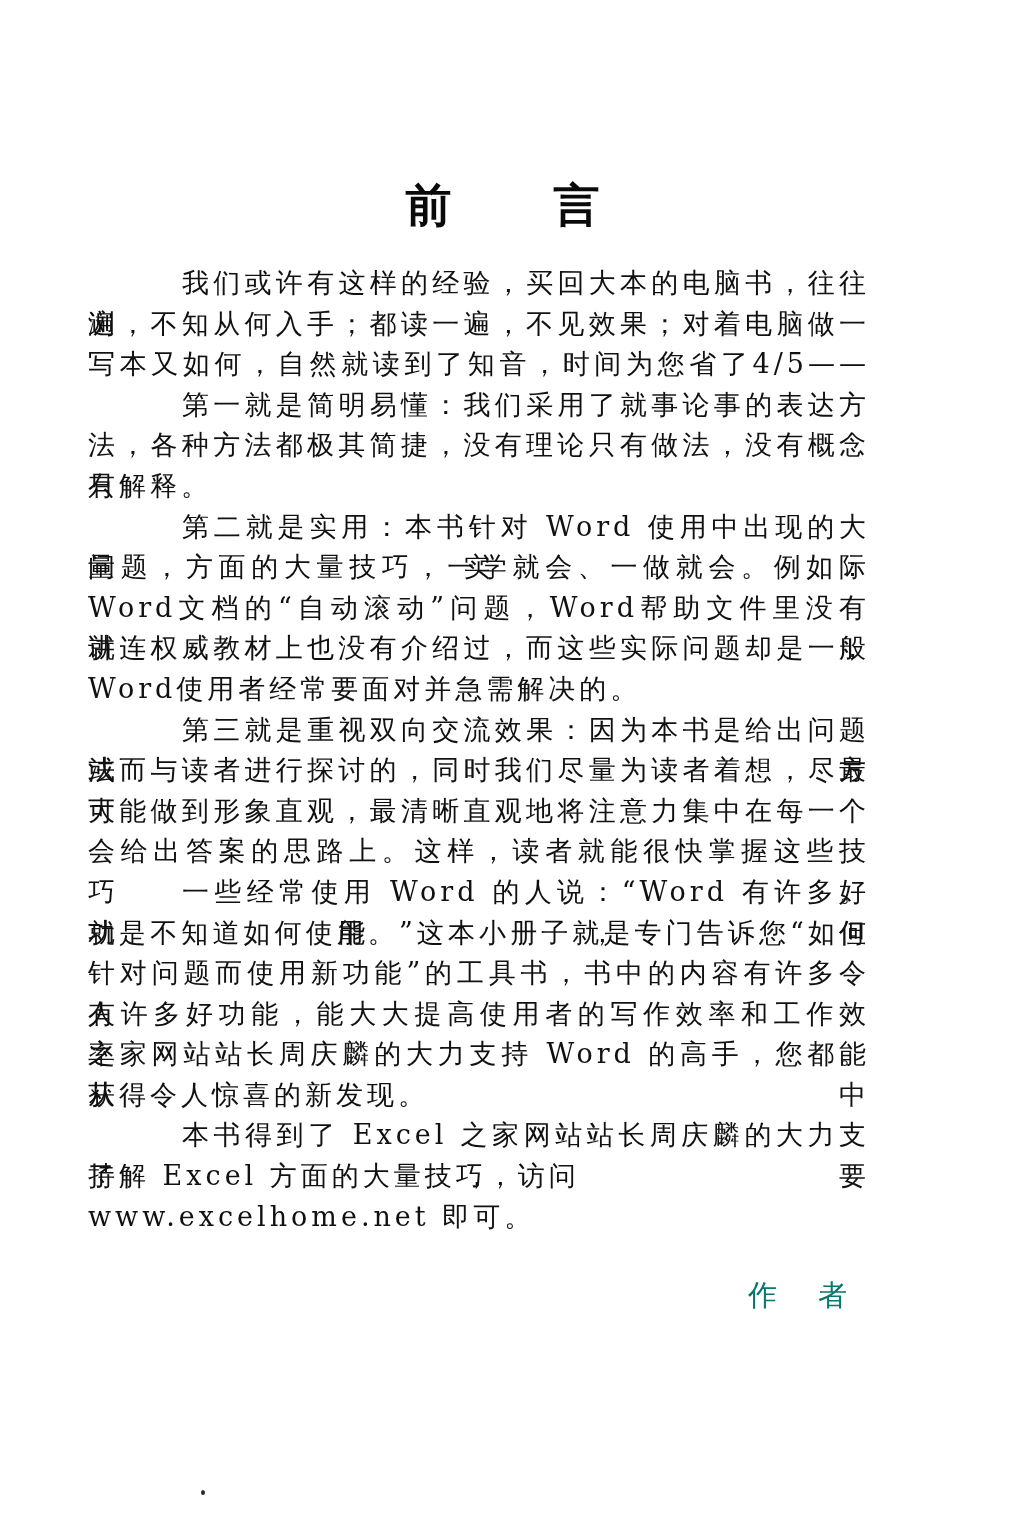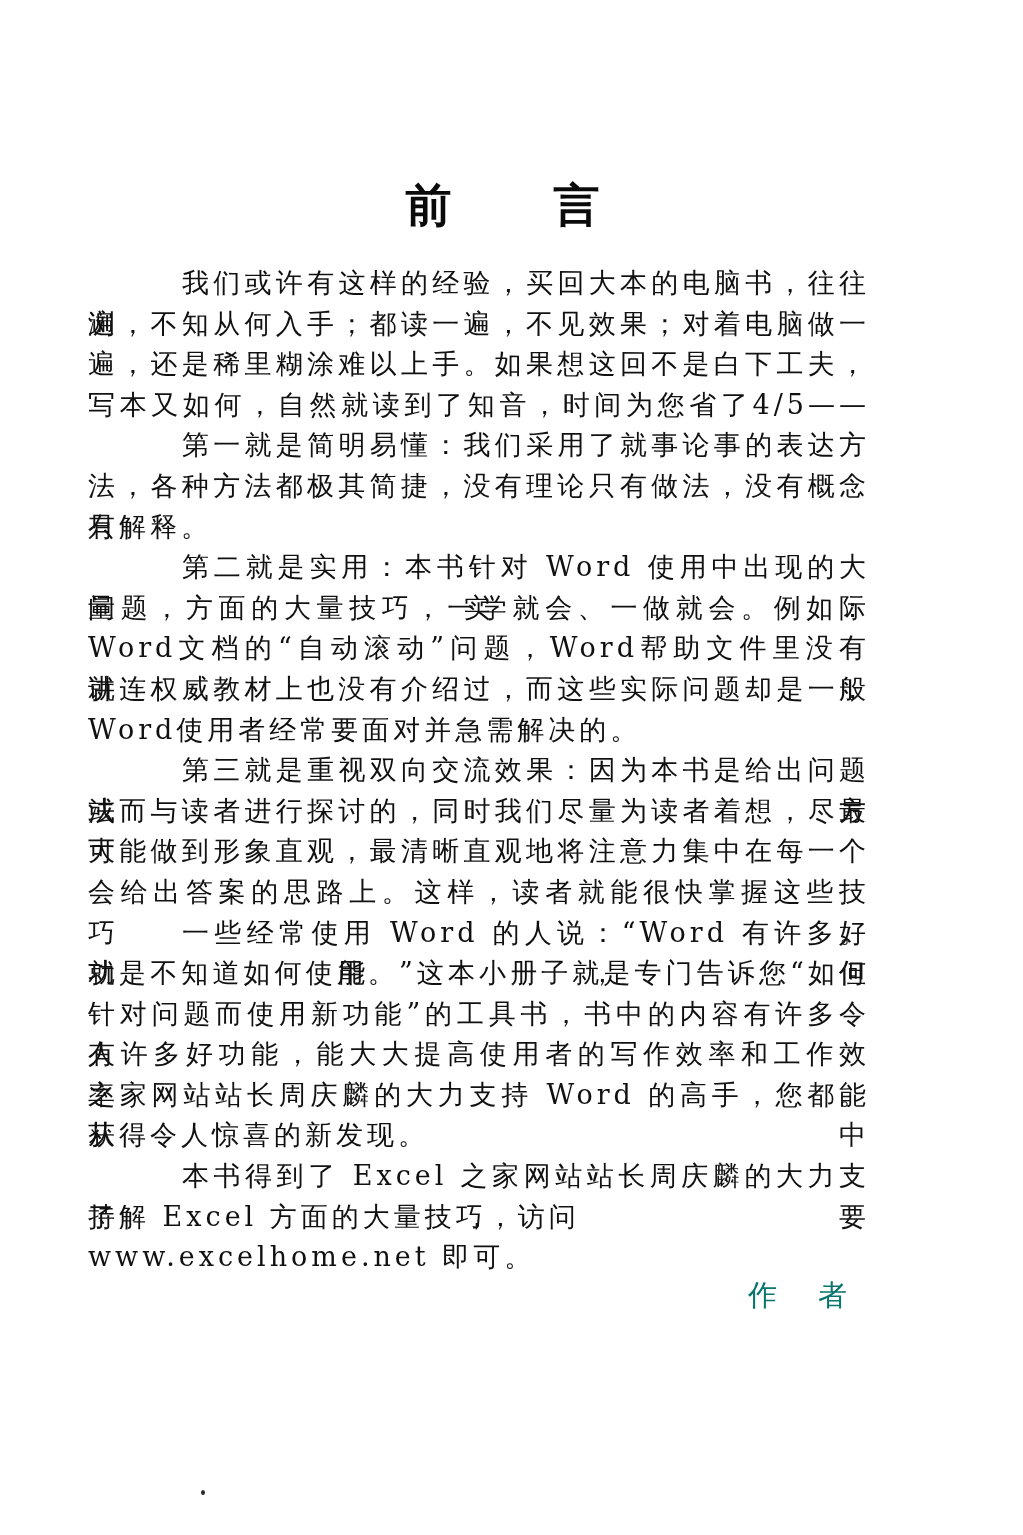--- a/index.html
+++ b/index.html
@@ -43,21 +43,20 @@
 <div class="page">
   <div class="scan">
     <div class="title">
       <span>前</span><span class="gap"></span><span>言</span>
     </div>
 
     <div class="body-text">
         <div>
           <div class="line full indent">我们或许有这样的经验，买回大本的电脑书，往往浏</div>
           <div class="line full">遍，不知从何入手；都读一遍，不见效果；对着电脑做一</div>
-          <div class="line full">遍，还是稀里糊涂难以上手。如果想这回不是白下工夫，</div>
           <div class="line full">写本又如何，自然就读到了知音，时间为您省了4/5——</div>
         </div>
         <div>
           <div class="line full indent">第一就是简明易懂：我们采用了就事论事的表达方</div>
           <div class="line full">法，各种方法都极其简捷，没有理论只有做法，没有概念只</div>
           <div class="line">有解释。</div>
         </div>
         <div>
           <div class="line full indent">第二就是实用：本书针对 Word 使用中出现的大量实际</div>
           <div class="line full">问题，方面的大量技巧，一学就会、一做就会。例如：</div>

